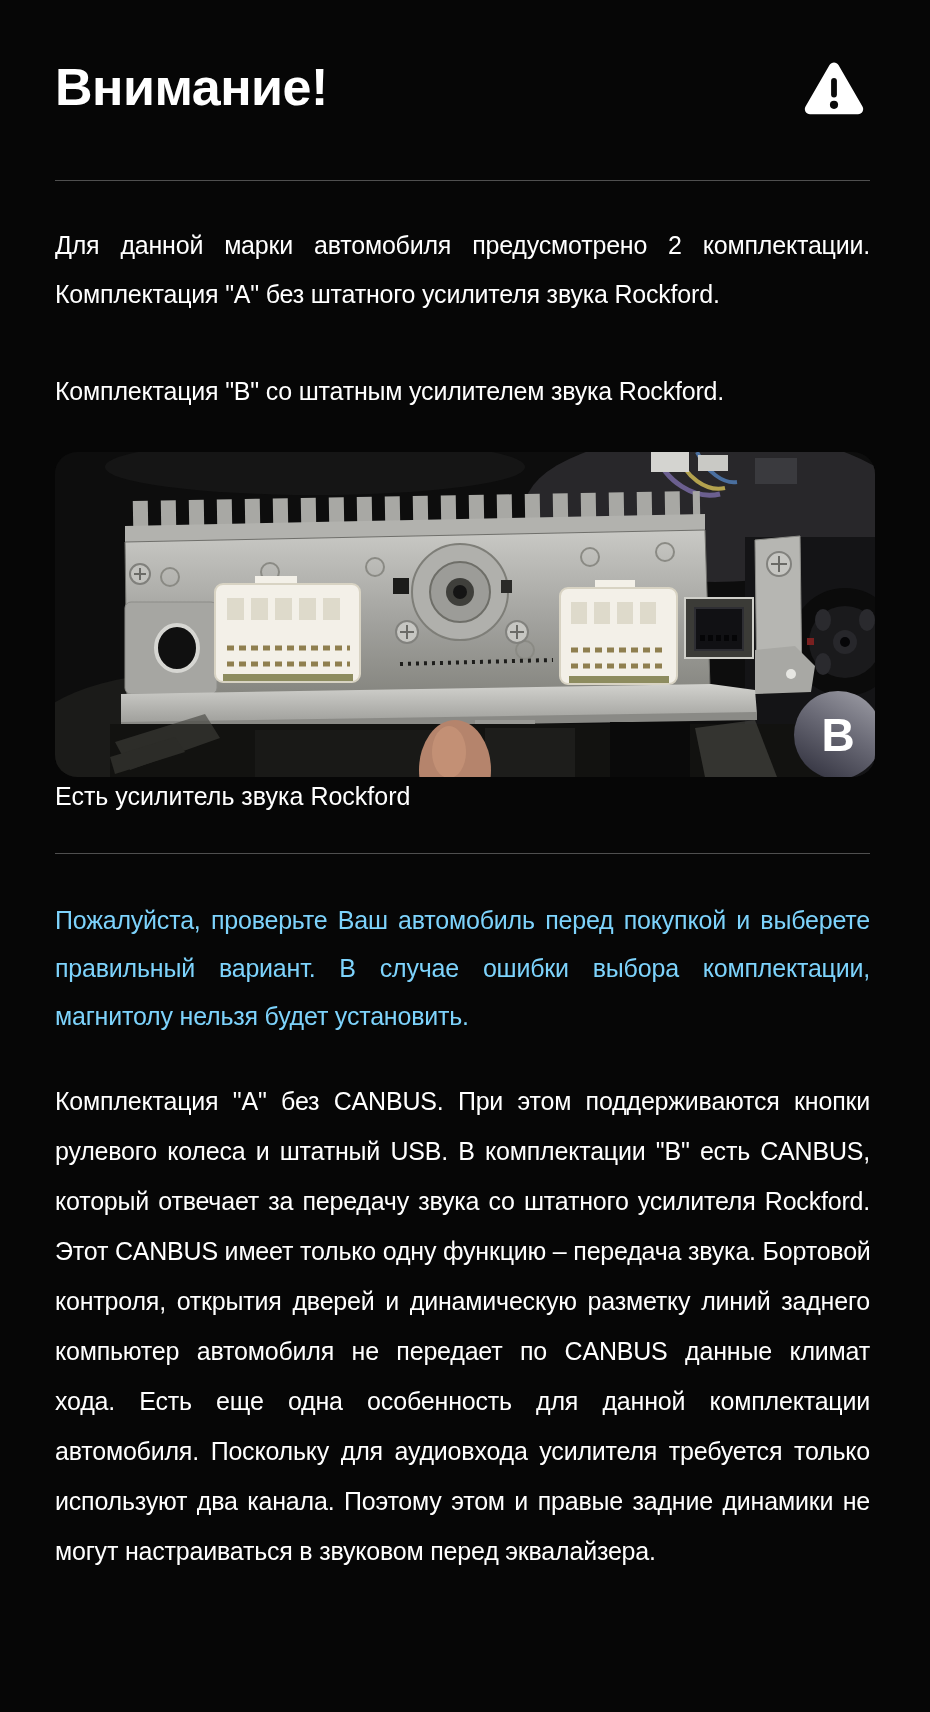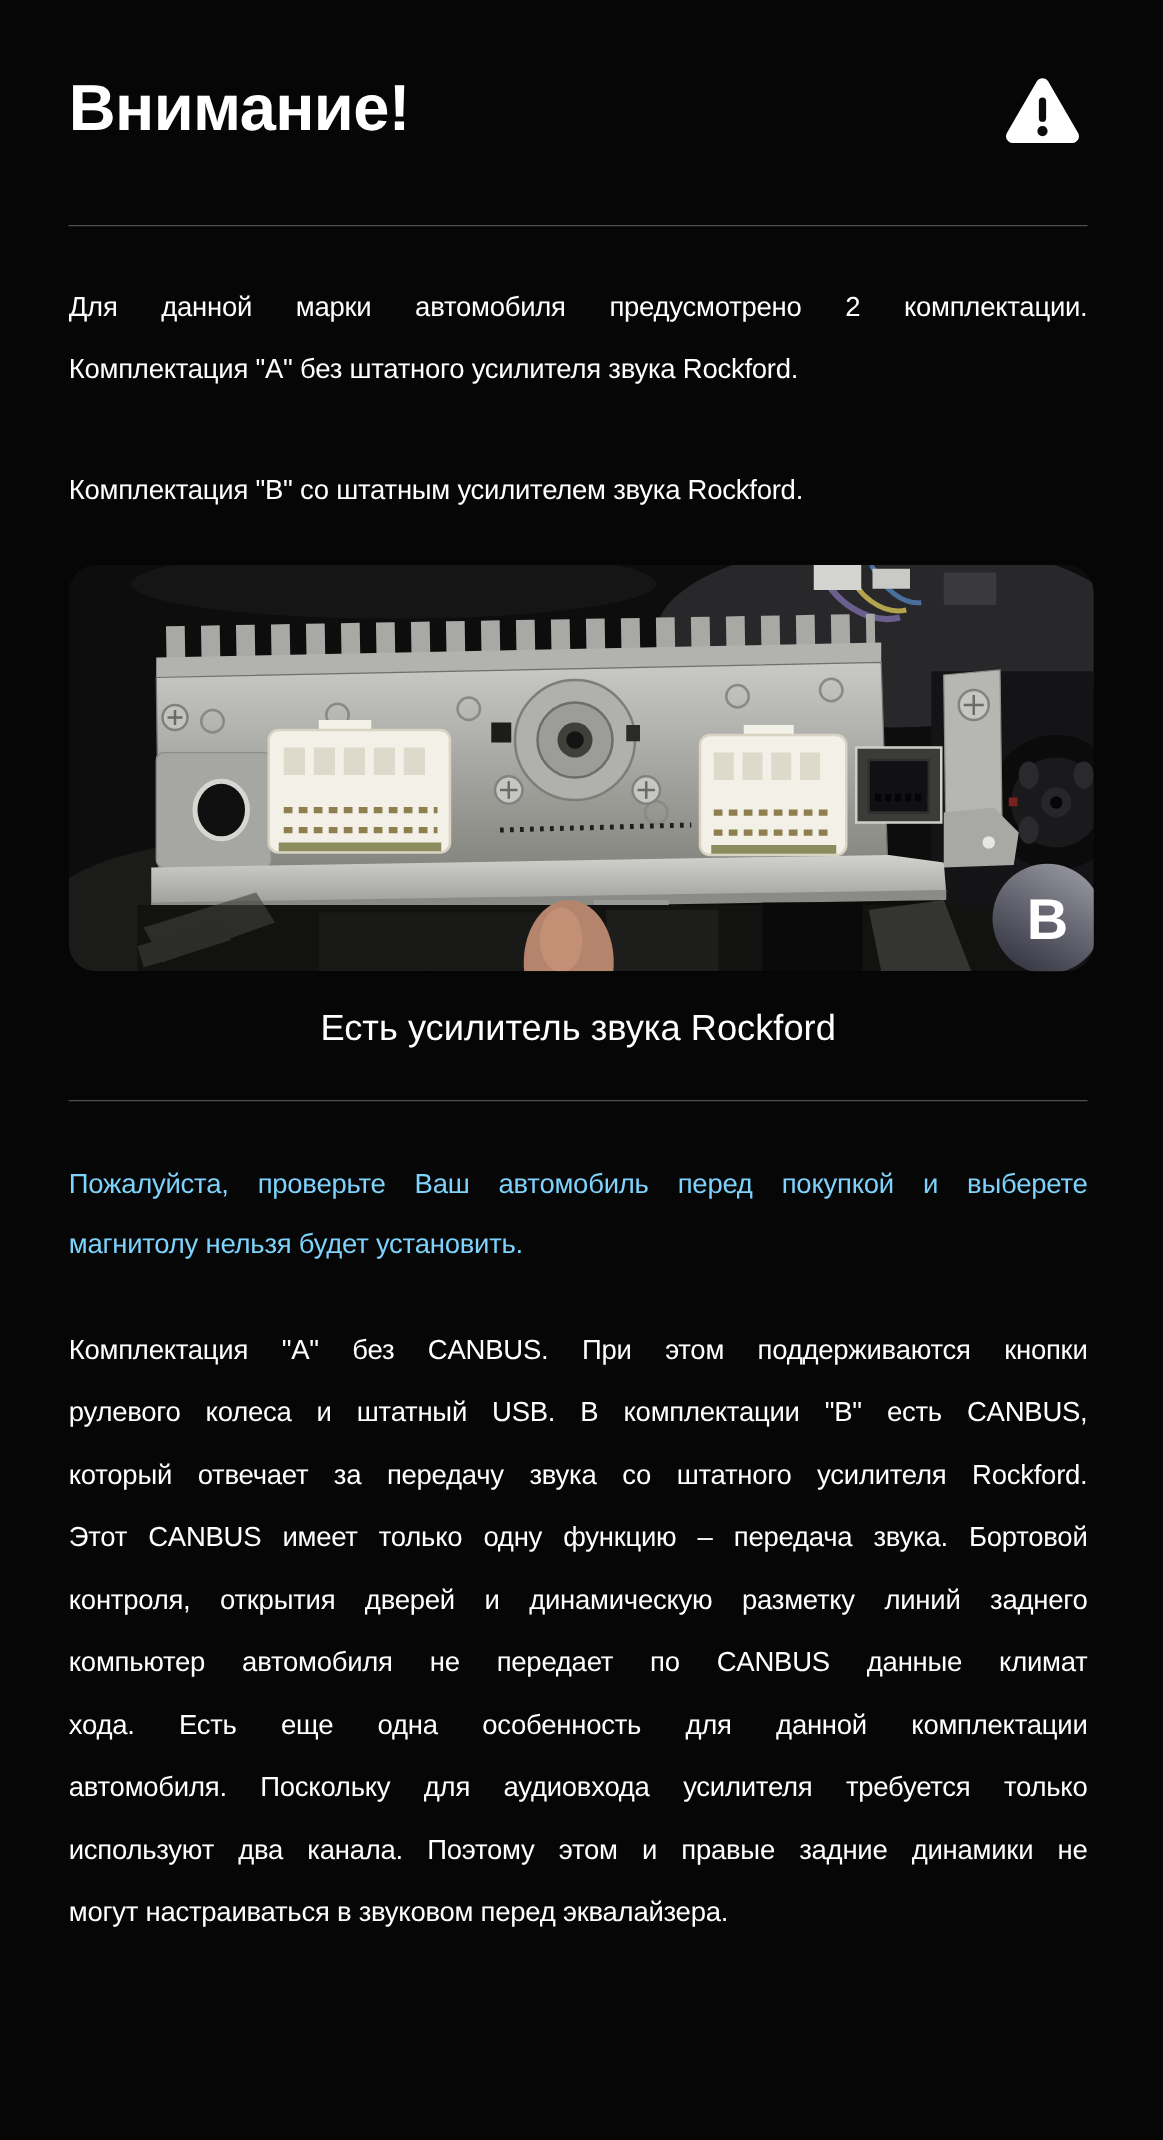--- a/index.html
+++ b/index.html
@@ -15,21 +15,21 @@
   
   .hdr { display: flex; justify-content: space-between; align-items: flex-start; height: 58px; }
   .title { font-size: 52px; line-height: 58px; font-weight: 700; letter-spacing: -0.5px; margin: 0; }
   .warn-icon { margin-top: 2px; margin-right: 4px; flex: 0 0 auto; }
 
   .divider { border: none; border-top: 1px solid #4f4f4f; margin: 0; }
   .div1 { margin-top: 64px; }
   .div2 { margin-top: 38px; }
 
   
-  .txt { font-size: 22px; line-height: 49px; letter-spacing: -0.2px; }
+  .txt { font-size: 25px; line-height: 49px; letter-spacing: -0.2px; }
   .tline { text-align: justify; text-align-last: justify; white-space: nowrap; overflow: hidden; }
   .tline-end { text-align-last: left; }
   .p1 { margin-top: 40px; }
   .p2 { margin-top: 48px; }
   .notice { margin-top: 42px; line-height: 48px; }
   .details { margin-top: 36px; line-height: 50px; }
 
   
   .figure { margin-top: 36px; }
   .photo {
@@ -42,21 +42,21 @@
   .photo svg { display: block; width: 100%; height: 100%; }
   .badge {
     position: absolute;
     right: -7px; bottom: -2px;
     width: 88px; height: 88px;
     border-radius: 50%;
     background: linear-gradient(210deg, #a2a2aa 0%, #6a6a76 45%, #2b2b38 100%);
     display: flex; align-items: center; justify-content: center;
   }
   .badge span { font-size: 46px; font-weight: 700; color: #ffffff; }
-  .caption { margin-top: 27px; font-size: 29px; line-height: 38px; text-align: center; }
+  .caption { margin-top: 0; font-size: 25px; line-height: 38px; }
 </style>
 </head>
 <body style="background: rgb(6, 6, 6); color: rgb(255, 255, 255);">
 
 <div class="page">
 
   <div class="hdr">
     <h1 class="title">Внимание!</h1>
     <span class="warn-icon">
       <svg viewBox="0 0 24 22" width="64" height="58" aria-hidden="true">
@@ -209,20 +209,21 @@
         <span>B</span>
       </div>
     </div>
     <div class="caption">Есть усилитель звука Rockford</div>
   </div>
 
   <hr class="divider div2" style="border-top-color: rgb(79, 79, 79);">
 
   <div class="txt notice" style="color: #7dd3fc;">
       <div class="tline">Пожалуйста, проверьте Ваш автомобиль перед покупкой и выберете</div>
+      <div class="tline">правильный вариант. В случае ошибки выбора комплектации,</div>
       <div class="tline tline-end">магнитолу нельзя будет установить.</div>
     </div>
 
   <div class="txt details">
       <div class="tline">Комплектация "A" без CANBUS. При этом поддерживаются кнопки</div>
       <div class="tline">рулевого колеса и штатный USB. В комплектации "B" есть CANBUS,</div>
       <div class="tline">который отвечает за передачу звука со штатного усилителя Rockford.</div>
       <div class="tline">Этот CANBUS имеет только одну функцию – передача звука. Бортовой</div>
       <div class="tline">контроля, открытия дверей и динамическую разметку линий заднего</div>
       <div class="tline">компьютер автомобиля не передает по CANBUS данные климат</div>

